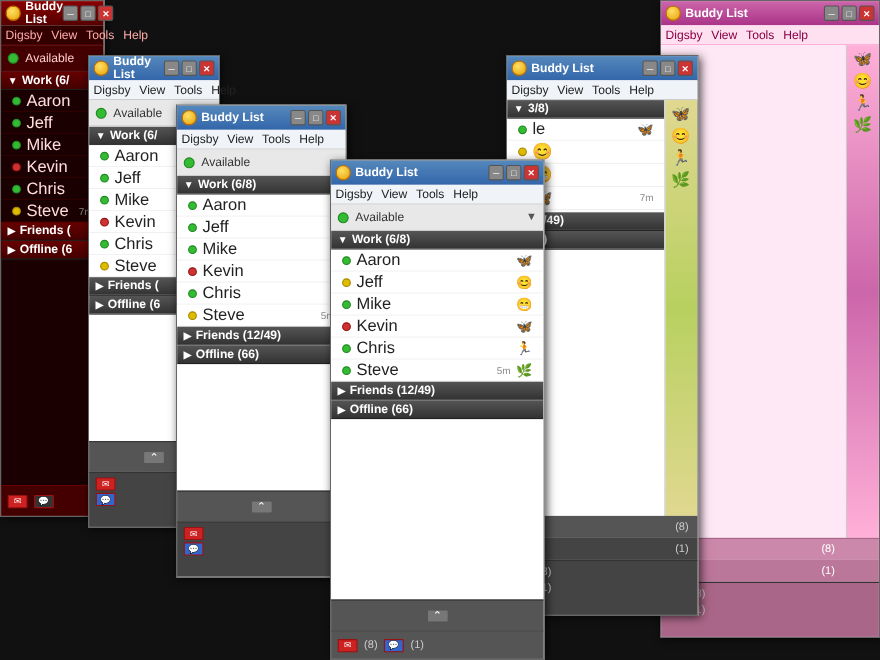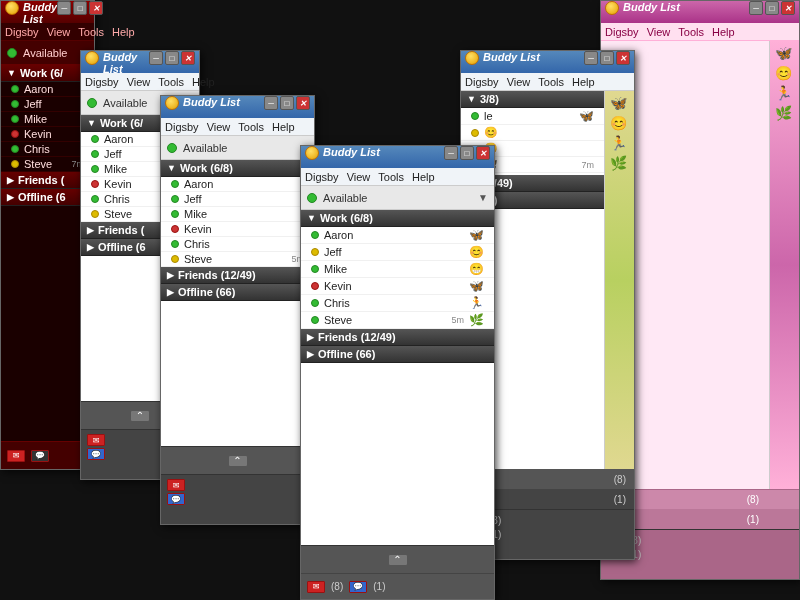--- a/index.html
+++ b/index.html
@@ -18,24 +18,23 @@
       border: 1px solid #666;
       box-shadow: 2px 2px 8px rgba(0,0,0,0.7);
       display: flex;
       flex-direction: column;
       background: #f0f0f0;
     }
 
     .title-bar {
       height: 22px;
       display: flex;
-      align-items: flex-start;
+      align-items: center;
       padding: 0 4px;
       user-select: none;
-      font-style: italic;
     }
 
     .title-bar .icon {
       width: 14px;
       height: 14px;
       margin-right: 4px;
       border-radius: 50%;
       background: radial-gradient(circle at 40% 35%, #ffe066, #e6a000);
       border: 1px solid #c07000;
       flex-shrink: 0;
@@ -151,21 +150,21 @@
       width: 8px;
       height: 8px;
       border-radius: 50%;
       flex-shrink: 0;
     }
     .dot-green { background: #33bb33; border: 1px solid #228822; }
     .dot-yellow { background: #ddbb00; border: 1px solid #aa8800; }
     .dot-red { background: #cc3333; border: 1px solid #991111; }
 
     .buddy-name {
-      font-size: 11px;
+      font-size: 15px;
       color: #222;
       flex: 1;
     }
 
     .buddy-time {
       font-size: 9px;
       color: #888;
     }
 
     .buddy-emoji {

